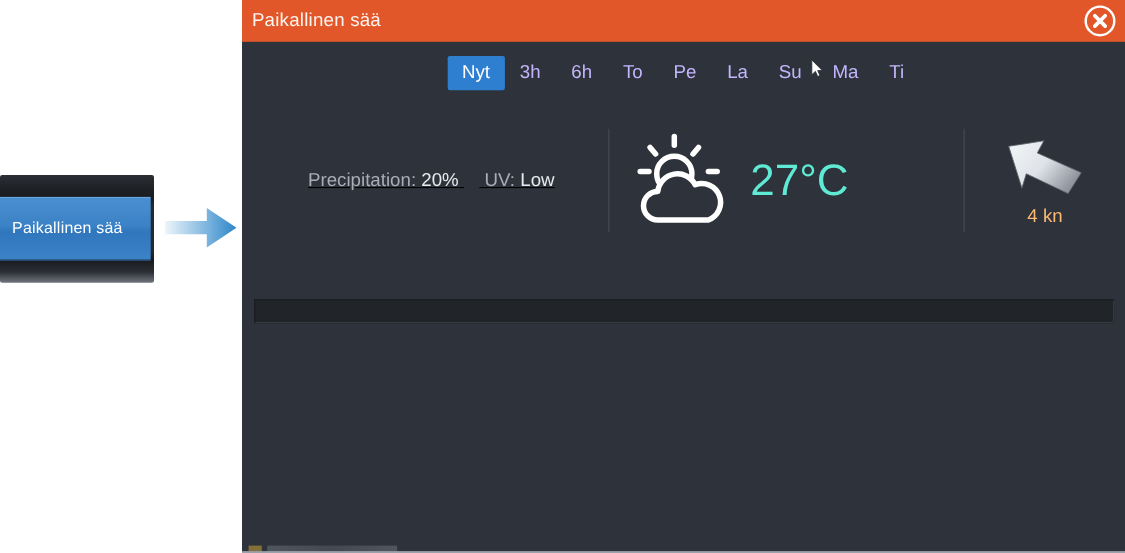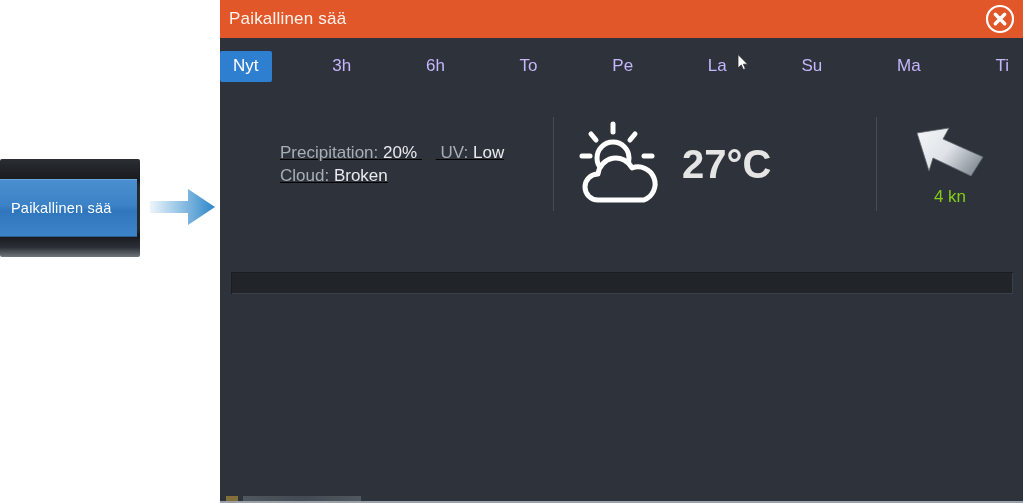--- a/index.html
+++ b/index.html
@@ -91,21 +91,21 @@
     right: 8px;
     top: 4px;
     width: 30px;
     height: 30px;
   }
 
   
   #tabs {
     margin-top: 13px;
     display: flex;
-    justify-content: space-between;
+    justify-content: center;
     align-items: center;
     gap: 0px;
     position: relative;
   }
   .tab {
     color: #c4b5fd;
     font-size: 17px;
     padding: 5px 14px 6px 14px;
     white-space: nowrap;
   }
@@ -178,45 +178,45 @@
     width: 94px;
     height: 92px;
     flex: none;
   }
   #temp-block {
     display: flex;
     flex-direction: column;
     justify-content: center;
   }
   #temp {
-    color: #e5e5e5;
+    color: #5eead4;
     font-size: 40px;
     line-height: 1.15;
-    font-weight: 700;
+    font-weight: 400;
   }
   #condition {
     color: #d3d7dd;
     font-size: 19px;
     margin-top: 4px;
     white-space: nowrap;
   }
   #wind {
     width: 146px;
     display: flex;
     flex-direction: column;
     align-items: center;
     justify-content: center;
     gap: 4px;
   }
   #wind-arrow {
     width: 74px;
     height: 62px;
   }
   #wind-speed {
-    color: #84cc16;
+    color: #fdba74;
     font-size: 17px;
   }
 
   
   #strip {
     position: absolute;
     left: 11px;
     top: 272px;
     width: 781px;
     height: 21px;
@@ -316,24 +316,20 @@
 
   <div id="content-row">
 
     <div id="details">
       <div class="detail-line">
         <span>Precipitation:</span>
         <span class="v">20%</span>
         <span class="sep"></span>
         <span>UV:</span>
         <span class="v">Low</span>
-      </div>
-      <div class="detail-line">
-        <span>Cloud:</span>
-        <span class="v">Broken</span>
       </div>
     </div>
 
     <div class="divider"></div>
 
     <div id="current">
       <div id="weather-icon">
         <svg width="94" height="92" viewBox="0 0 94 92">
           <g stroke="#ffffff" stroke-width="5" stroke-linecap="round">
             <line x1="39" y1="6" x2="39" y2="14"></line>

